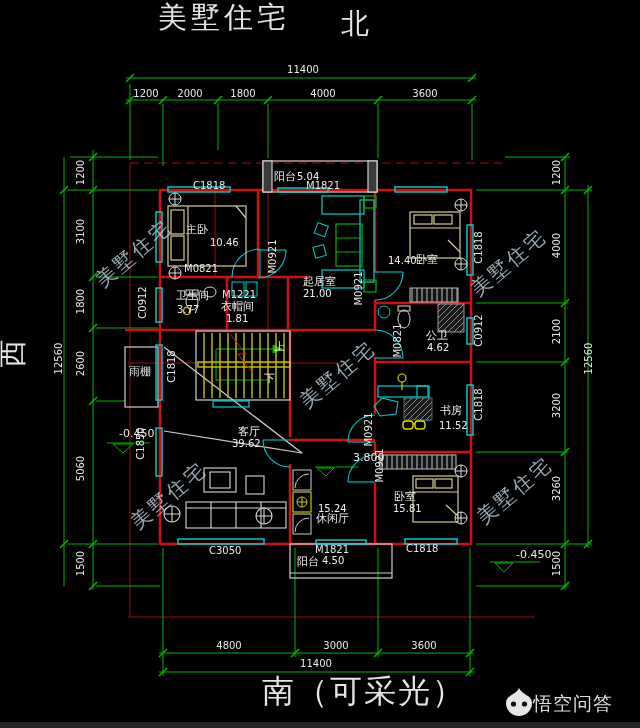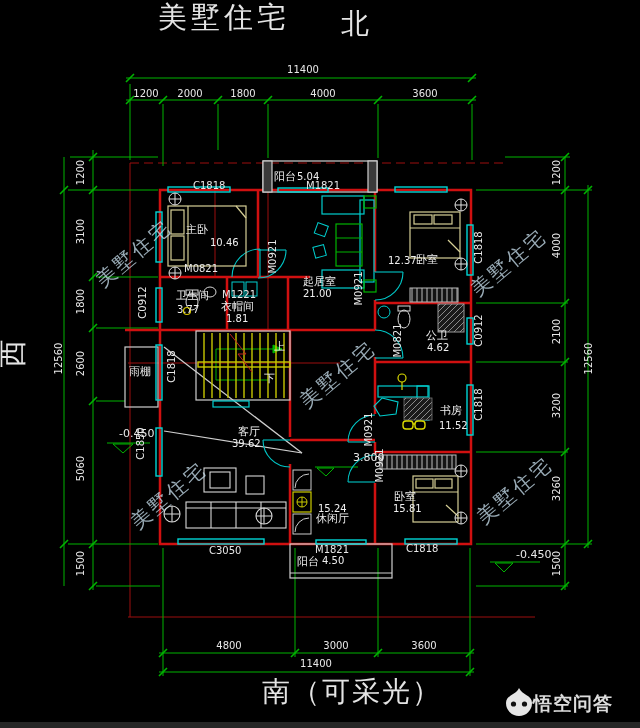--- a/index.html
+++ b/index.html
@@ -6,26 +6,26 @@
   #stage{position:relative;width:640px;height:728px;background:#000;overflow:hidden;
          font-family:"DejaVu Sans",sans-serif;}
   #stage svg{position:absolute;left:0;top:0;}
   .t{position:absolute;color:#e8e8e8;font-size:10px;line-height:11px;white-space:nowrap;}
   .c{text-align:center;}
   .v{width:44px;text-align:center;transform:rotate(-90deg);transform-origin:center;}
   .room{font-size:11px;color:#f0f0f0;}
   .area{font-size:10px;color:#f0f0f0;}
   .big{font-size:29px;color:#e4e4e4;letter-spacing:4px;}
   .compass{font-size:28px;color:#e4e4e4;}
-  .south{font-size:28px;letter-spacing:2px;}
+  .south{font-size:32px;letter-spacing:2px;}
   .west{transform:rotate(-90deg);transform-origin:center;}
   .wm{position:absolute;width:132px;text-align:center;font-size:20px;letter-spacing:3px;
       color:rgba(195,218,232,0.78);transform:rotate(-40deg);transform-origin:center;}
   .lvl{color:#e8e8e8;font-size:11px;margin-left:16px;}
-  .logo{position:absolute;left:533px;top:691px;color:#dcdcdc;font-size:19px;font-weight:bold;letter-spacing:1px;}
+  .logo{position:absolute;left:533px;top:691px;color:#dcdcdc;font-size:19px;font-weight:normal;letter-spacing:1px;}
   .bottombar{position:absolute;left:0;top:722px;width:640px;height:6px;background:#262626;}
 </style>
 </head>
 <body>
 
 <div id="stage">
 
 <svg width="640" height="728" viewBox="0 0 640 728">
   <defs>
     <pattern id="hatchV" width="5" height="8" patternUnits="userSpaceOnUse">
@@ -359,21 +359,21 @@
 <span class="t" style="left:209px;top:545px">C3050</span>
 <span class="t" style="left:315px;top:544px">M1821</span>
 <span class="t" style="left:406px;top:543px">C1818</span>
 
 <span class="t room" style="left:186px;top:224px">主卧</span>
 <span class="t area" style="left:210px;top:237px">10.46</span>
 <span class="t room" style="left:274px;top:171px">阳台</span>
 <span class="t area" style="left:297px;top:171px">5.04</span>
 <span class="t room" style="left:303px;top:276px">起居室</span>
 <span class="t area" style="left:303px;top:288px">21.00</span>
-<span class="t area" style="left:388px;top:255px">12.37</span>
+<span class="t area" style="left:388px;top:255px">14.40</span>
 <span class="t room" style="left:416px;top:254px">卧室</span>
 <span class="t room" style="left:176px;top:290px">卫生间</span>
 <span class="t area" style="left:177px;top:304px">3.77</span>
 <span class="t room" style="left:221px;top:301px">衣帽间</span>
 <span class="t area" style="left:226px;top:313px">1.81</span>
 <span class="t room" style="left:426px;top:330px">公卫</span>
 <span class="t area" style="left:427px;top:342px">4.62</span>
 <span class="t room" style="left:440px;top:405px">书房</span>
 <span class="t area" style="left:439px;top:420px">11.52</span>
 <span class="t room" style="left:238px;top:426px">客厅</span>

